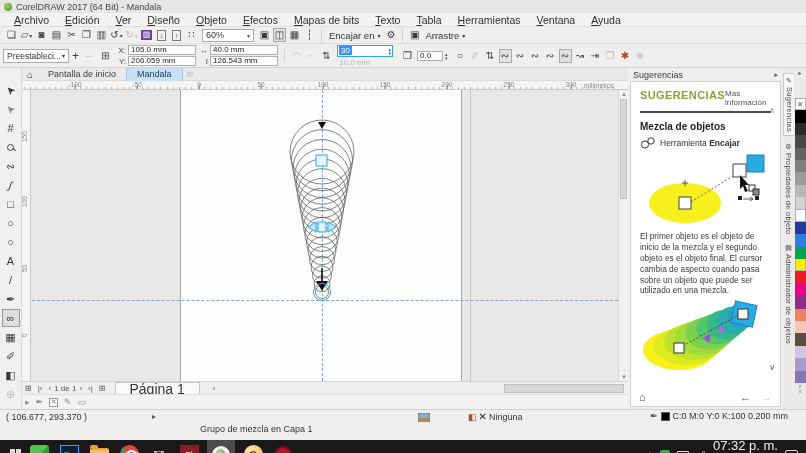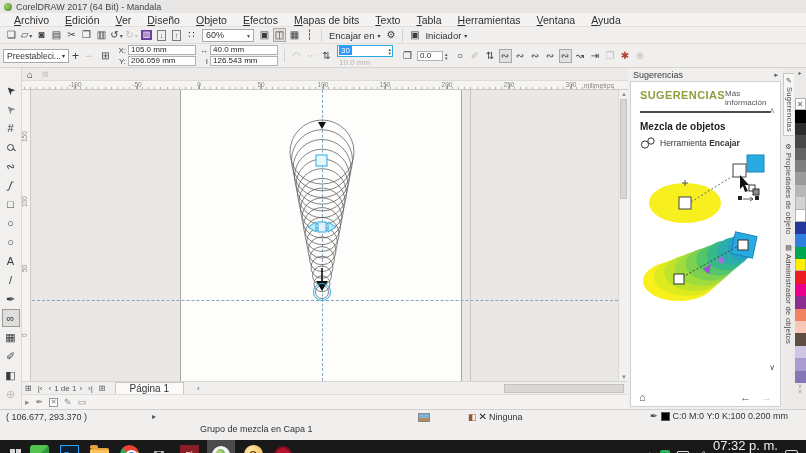--- a/index.html
+++ b/index.html
@@ -71,21 +71,21 @@
   .pageshadow{position:absolute;left:448px;top:0;width:1px;height:100%;background:#c7c5c3}
   .guide-v{position:absolute;left:300px;top:0;width:0;height:100%;border-left:1px dashed #8aa4bf;z-index:2}
   .guide-h{position:absolute;left:0;top:210px;height:0;width:100%;border-top:1px dashed #8aa4bf;z-index:2}
   svg.cone{position:absolute;left:240px;top:20px;z-index:3}
   .vscroll{position:absolute;right:0;top:22px;width:10px;height:291px;background:#f2f1ef;border-left:1px solid #dbd9d7;font-size:6px;color:#8d8b89;text-align:center}
   .vthumb{position:absolute;left:1px;top:9px;width:7px;height:100px;background:#d9d7d5;border:1px solid #c3c1bf}
   .vscroll .up{position:absolute;top:1px;left:2px}
   .vscroll .dn{position:absolute;bottom:1px;left:2px}
   .navrow{position:absolute;left:0;top:313px;width:100%;height:13px;background:#f0efee;border-top:1px solid #d6d4d2;display:flex;align-items:center;font-size:8px;color:#555}
   .navrow .nbtn{padding:0 3px}
-  .pagetab{background:#fbfaf9;border:1px solid #c9c7c5;border-bottom:none;height:12px;display:flex;align-items:center;padding:0 14px;font-size:10px;margin-left:6px;color:#333}
+  .pagetab{background:#fbfaf9;border:1px solid #c9c7c5;border-bottom:none;height:12px;display:flex;align-items:center;padding:0 14px;font-size:14px;margin-left:6px;color:#333}
   .htrack{position:relative;flex:1;height:11px;margin:0 2px;background:#f0efee}
   .hthumb{position:absolute;right:2px;top:1px;width:120px;height:9px;background:#d9d7d5;border:1px solid #c3c1bf}
   .hintrow{position:absolute;left:0;top:326px;width:100%;height:15px;background:#f4f3f2;border-top:1px solid #e0dedc;display:flex;align-items:center;font-size:8.5px}
   .hintrow .hicon{color:#8d8b89;font-size:9px;padding:0 3px}
   .nofill{width:9px;height:9px;border:1px solid #9a9896;display:inline-flex;align-items:center;justify-content:center;font-size:7px;color:#777;background:#fff;margin:0 3px}
   .hinttext{flex:1;text-align:center;color:#bbb9b7;font-style:italic;font-size:8px}
   
   .docker{position:absolute;left:628px;top:68px;width:155px;height:341px;background:#f0efee}
   .dtitle{height:13px;display:flex;align-items:center;justify-content:space-between;padding:0 5px;font-size:9px;color:#3b3b3b}
   .dcontent{position:absolute;left:2px;right:2px;top:13px;bottom:2px;background:#fff;border:1px solid #d2d0ce;padding:7px 9px 2px;overflow:hidden}
@@ -249,21 +249,21 @@
         <span class="dd">▾</span>
     </span>
     <span class="tbtn">
         <span class="g">⚙</span>
       </span>
     <span class="sep"></span>
     <span class="tbtn">
         <span class="g">▣</span>
       </span>
     <span class="ddlabel">
-      <span>Iniciador</span>
+      <span>Arrastre</span>
         <span class="dd">▾</span>
     </span>
   </div>
 
   <div class="band propbar">
     <span class="preset">
       <span>Preestableci...</span>
       <span class="dd" style="font-size:6px">▾</span>
     </span>
     <span class="bigbtn">+</span>
@@ -416,20 +416,24 @@
         <span>◧</span>
       </div>
       <div class="tool dis">
         <span>⊕</span>
       </div>
     </div>
 
   <div class="centercol">
     <div class="doctabs">
       <span class="hometab">⌂</span>
+      <span style="display:flex;height:13px">
+          <span class="dtab">Pantalla de inicio</span>
+          <span class="dtab active">Mandala</span>
+        </span>
       <span class="newtab">⊞</span>
     </div>
     <div class="hruler">
         <i class="tick" style="left: 2px;"></i>
         <i class="tick" style="left: 8.2px;"></i>
         <i class="tick" style="left: 14.4px;"></i>
         <i class="tick" style="left: 20.6px;"></i>
         <i class="tick" style="left: 26.8px;"></i>
         <i class="tick" style="left: 33px;"></i>
         <i class="tick" style="left: 39.2px;"></i>
@@ -647,20 +651,21 @@
         <rect x="36" y="44" width="12" height="12" fill="#fff" stroke="#444"></rect>
         <rect x="90" y="11" width="13" height="13" fill="#fff" stroke="#444"></rect>
         <polygon points="97,22 97,36 100,33 102,39 105,38 102,32 106,32" fill="#111"></polygon>
         <rect x="106" y="32" width="6" height="6" fill="none" stroke="#333"></rect>
         <rect x="110" y="36" width="6" height="6" fill="#888" stroke="#333"></rect>
         <path d="M100 46 h10 m-3 -2 l3 2 l-3 2" stroke="#333" fill="none" stroke-width="0.8"></path>
         <rect x="95" y="43" width="4" height="4" fill="#222"></rect>
         <rect x="112" y="43" width="4" height="4" fill="#222"></rect>
       </svg>
 
+      <div class="tippara">El primer objeto es el objeto de inicio de la mezcla y el segundo objeto es el objeto final. El cursor cambia de aspecto cuando pasa sobre un objeto que puede ser utilizado en una mezcla.</div>
 
       <svg class="tipimg" width="130" height="72" viewBox="0 0 130 72">
         <g id="blend2">
             <ellipse cx="38.0" cy="50.0" rx="36.0" ry="20.0" fill="#f8f01c"></ellipse>
             <ellipse cx="45.8" cy="45.8" rx="33.1" ry="19.1" fill="#ddea1e"></ellipse>
             <ellipse cx="53.5" cy="41.5" rx="30.3" ry="18.3" fill="#bfe32a"></ellipse>
             <ellipse cx="61.3" cy="37.3" rx="27.4" ry="17.4" fill="#9fdc3c"></ellipse>
             <ellipse cx="69.0" cy="33.0" rx="24.5" ry="16.5" fill="#7cd24e"></ellipse>
             <ellipse cx="76.8" cy="28.8" rx="21.6" ry="15.6" fill="#55c56a"></ellipse>
             <ellipse cx="84.5" cy="24.5" rx="18.8" ry="14.8" fill="#36b88a"></ellipse>

